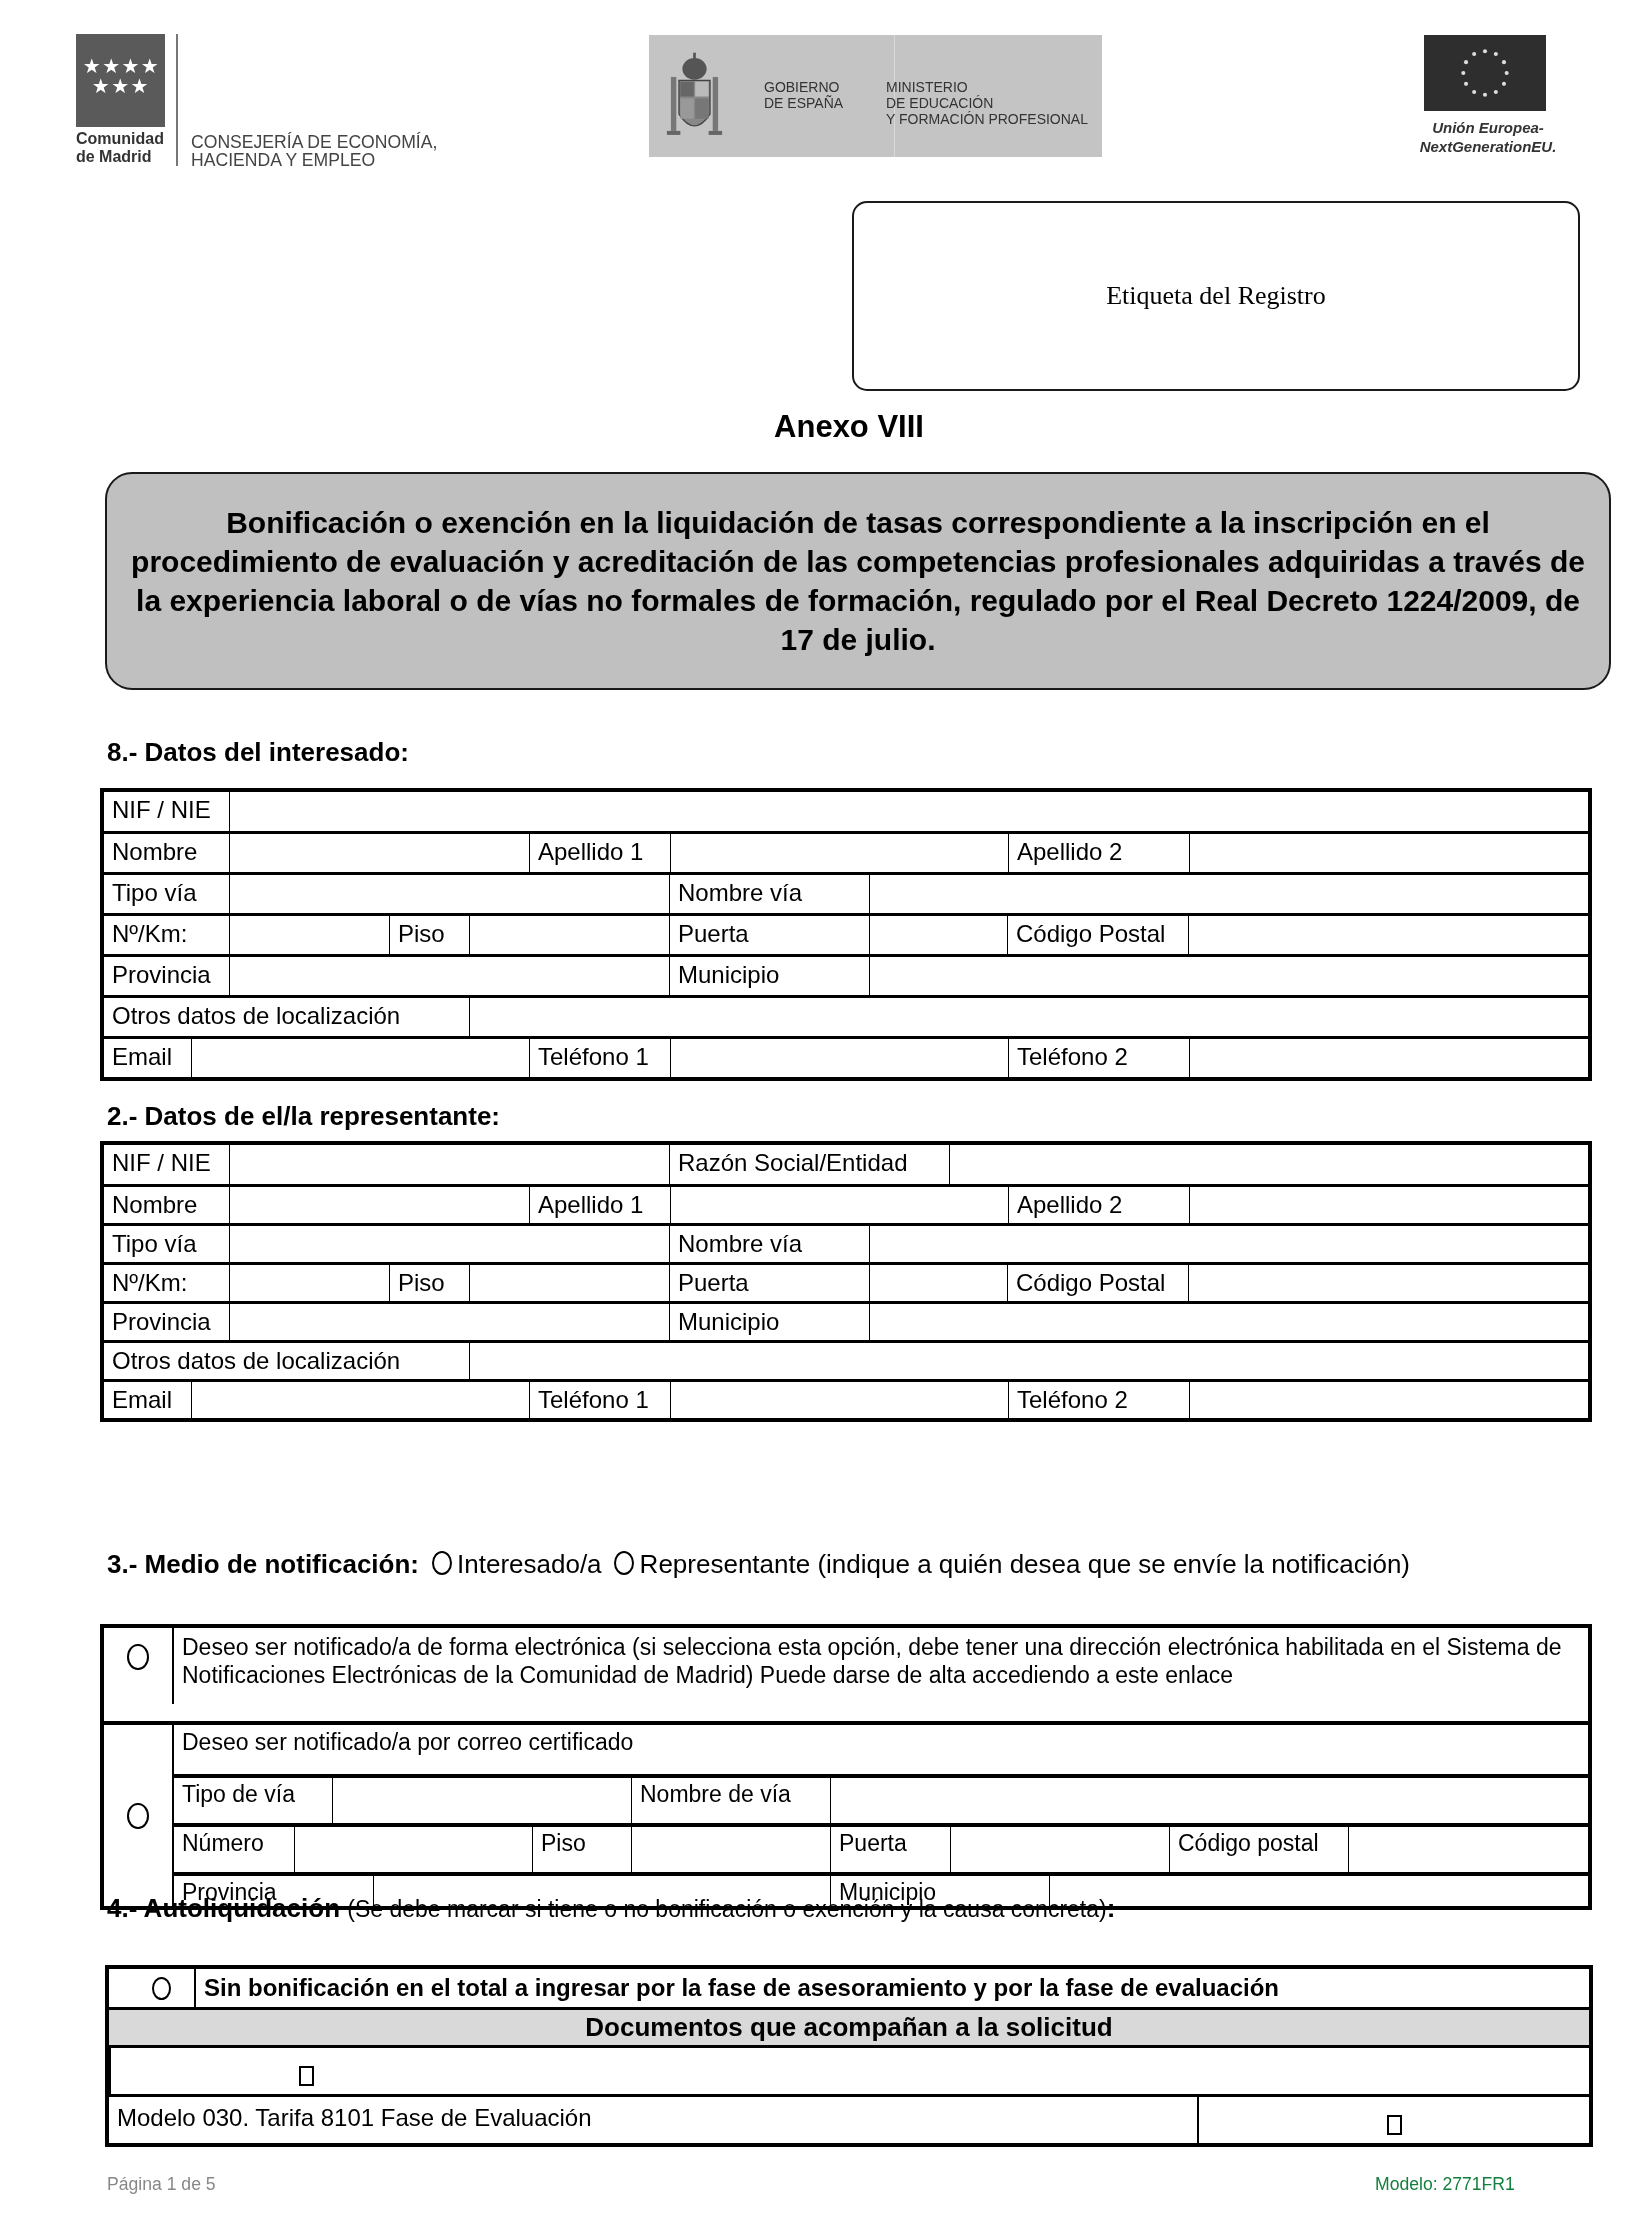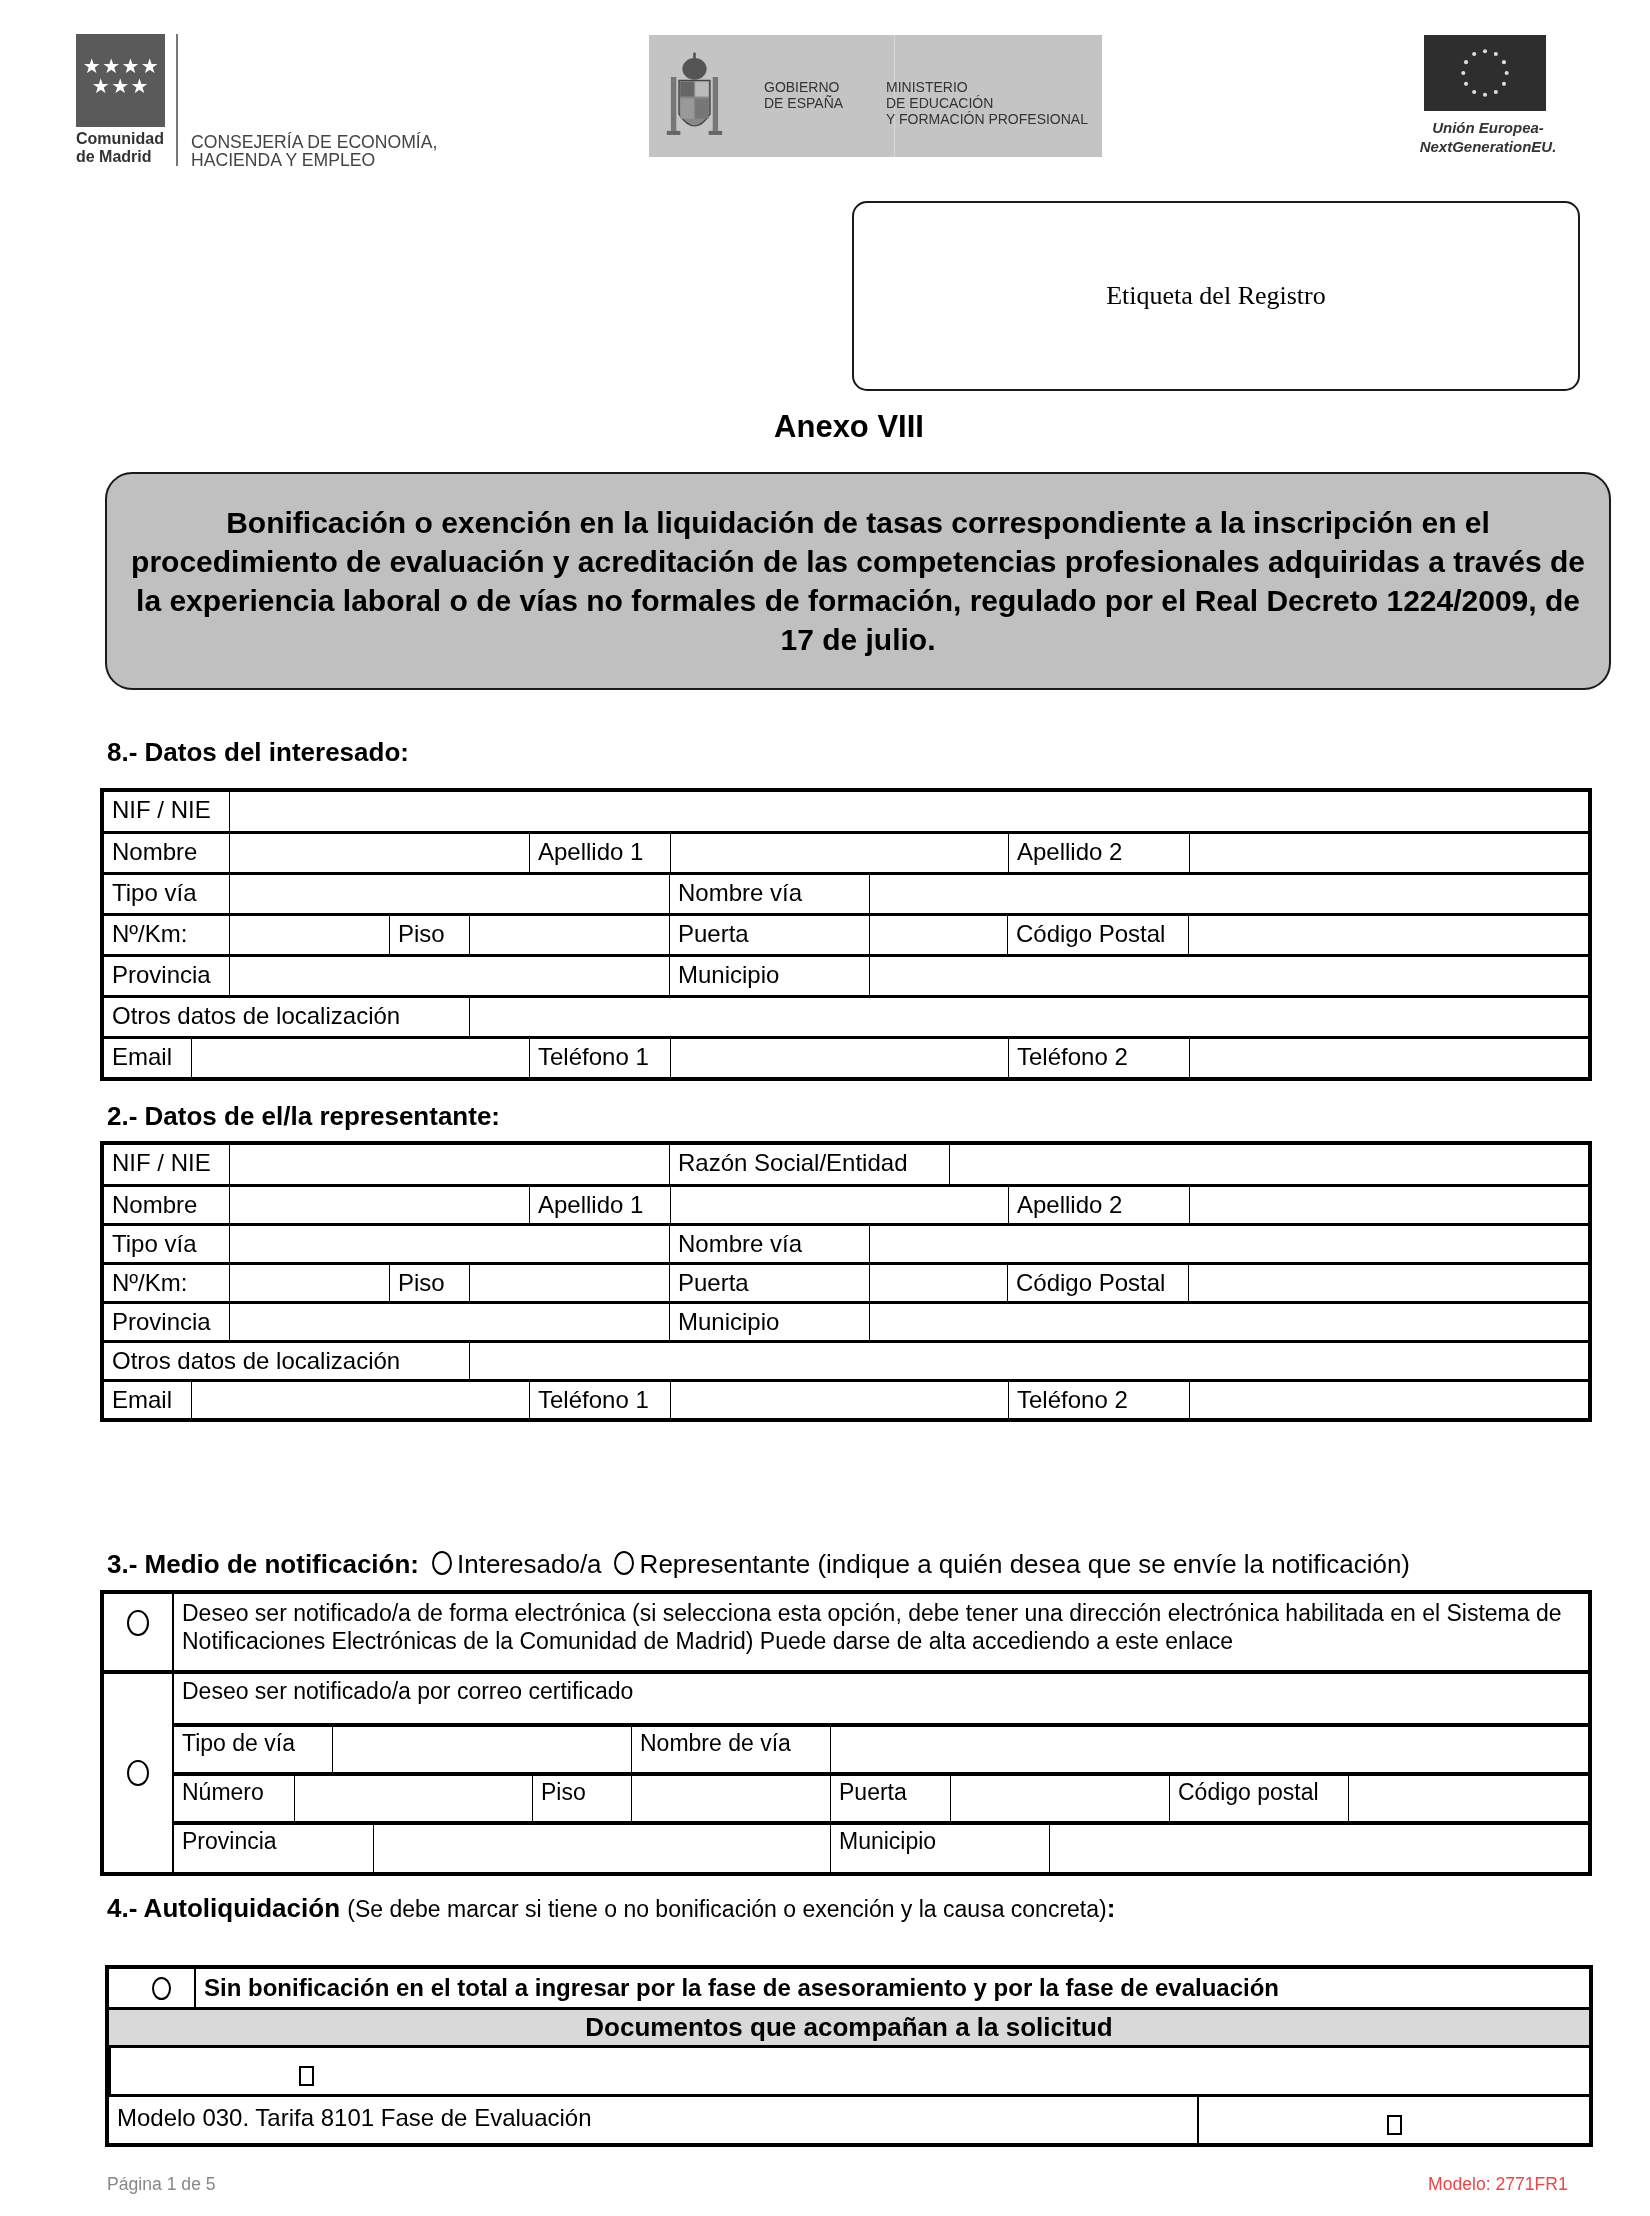--- a/index.html
+++ b/index.html
@@ -47,21 +47,21 @@
   .frow:first-child { border-top: none; }
   .cell { position: relative; border-left: 1.4px solid #000; font-size: 24px; padding: 4px 0 0 8px; white-space: nowrap; overflow: hidden; }
   .cell:first-child { border-left: none; }
   .cell.input { padding: 0; }
   .cell.input input { width: 100%; height: 100%; border: none; background: transparent; outline: none; font-family: "Liberation Sans", sans-serif; font-size: 21.6px; padding: 0 6.8px; }
 
   
   .w-lab { width: 125px; }
 
   
-  #notif-table { position: absolute; left: 100px; top: 1590px; width: 1492px; height: 286px; border: 4px solid #000; display: flex; flex-direction: column; }
+  #notif-table { position: absolute; left: 100px; top: 1624px; width: 1492px; height: 286px; border: 4px solid #000; display: flex; flex-direction: column; gap: 17px; }
   .nrow { display: flex; border-top: 4px solid #000; }
   .nrow:first-child { border-top: none; }
   .radio-col { width: 70px; border-right: 2.7px solid #000; display: flex; align-items: center; justify-content: center; }
   .radio { width: 21.6px; height: 26px; border: 2.7px solid #000; border-radius: 50%; background: #fff; cursor: pointer; }
   .radio-inline { display: inline-block; width: 20px; height: 24px; border: 2px solid #000; border-radius: 50%; vertical-align: -2px; margin: 0 5.4px; }
   .ntext { font-size: 23px; line-height: 28px; padding: 5.4px 8px; }
   .sub-row { display: flex; border-top: 4px solid #000; height: 49px; }
   .sub-cell { border-left: 1.4px solid #000; font-size: 23px; padding: 2.7px 0 0 8px; white-space: nowrap; }
   .sub-cell:first-child { border-left: none; }
   .sub-cell.input { padding: 0; }
@@ -72,21 +72,21 @@
   .arow { display: flex; border-top: 3.4px solid #000; }
   .arow:first-child { border-top: none; padding-left: 19px; }
   .arow.head { background: #d9d9d9; height: 38px; align-items: center; justify-content: center; font-weight: bold; font-size: 26px; }
   .arow.doc { height: 49px; }
   .doc-label { flex: 1; font-size: 24px; padding: 6.8px 0 0 8px; }
   .doc-check-cell { width: 392px; border-left: 2px solid #000; display: flex; align-items: center; justify-content: center; padding-top: 9.5px; }
   .checkbox { width: 15px; height: 20px; border: 2px solid #000; background: #fff; cursor: pointer; }
 
   
   #footer-page { left: 107px; top: 2174px; font-size: 17.6px; color: #888; }
-  #footer-model { left: 1428px; top: 2174px; font-size: 17.6px; color: #ef4444; }
+  #footer-model { left: 1375px; top: 2174px; font-size: 17.6px; color: #15803d; }
 </style>
 </head>
 <body>
 
 <div id="madrid-logo" class="abs">
   <div id="madrid-flag">
     <div class="stars">★★★★<br>★★★</div>
   </div>
   <div id="madrid-divider"></div>
   <div id="madrid-name">

